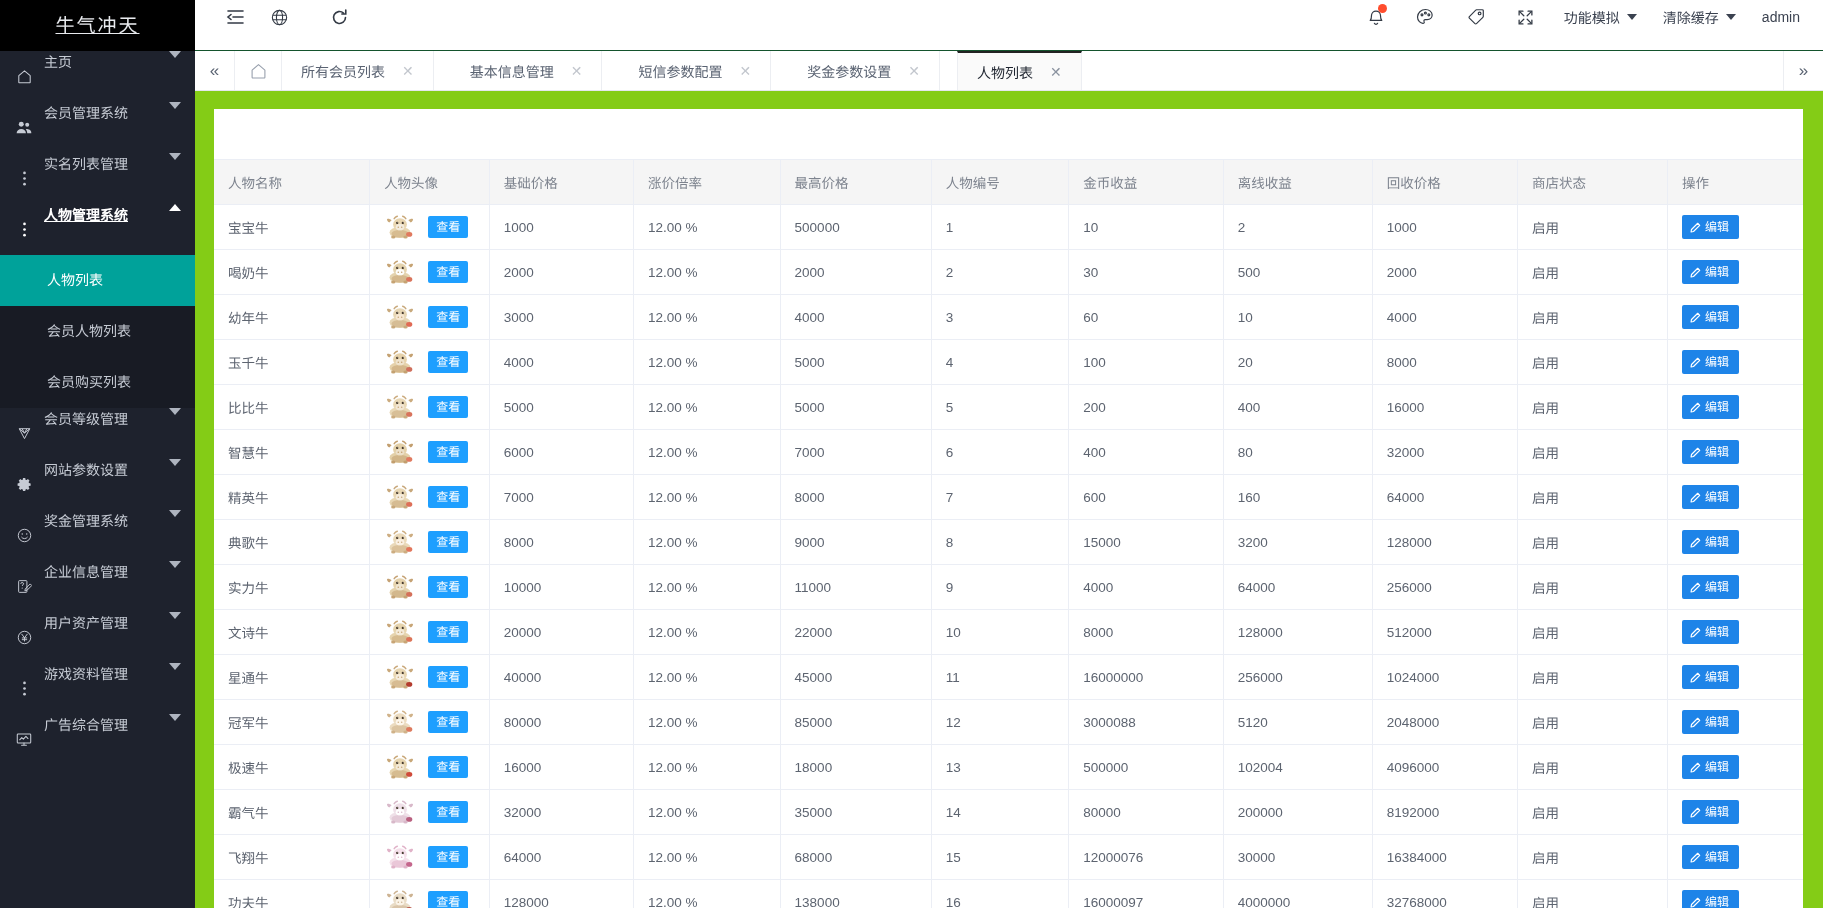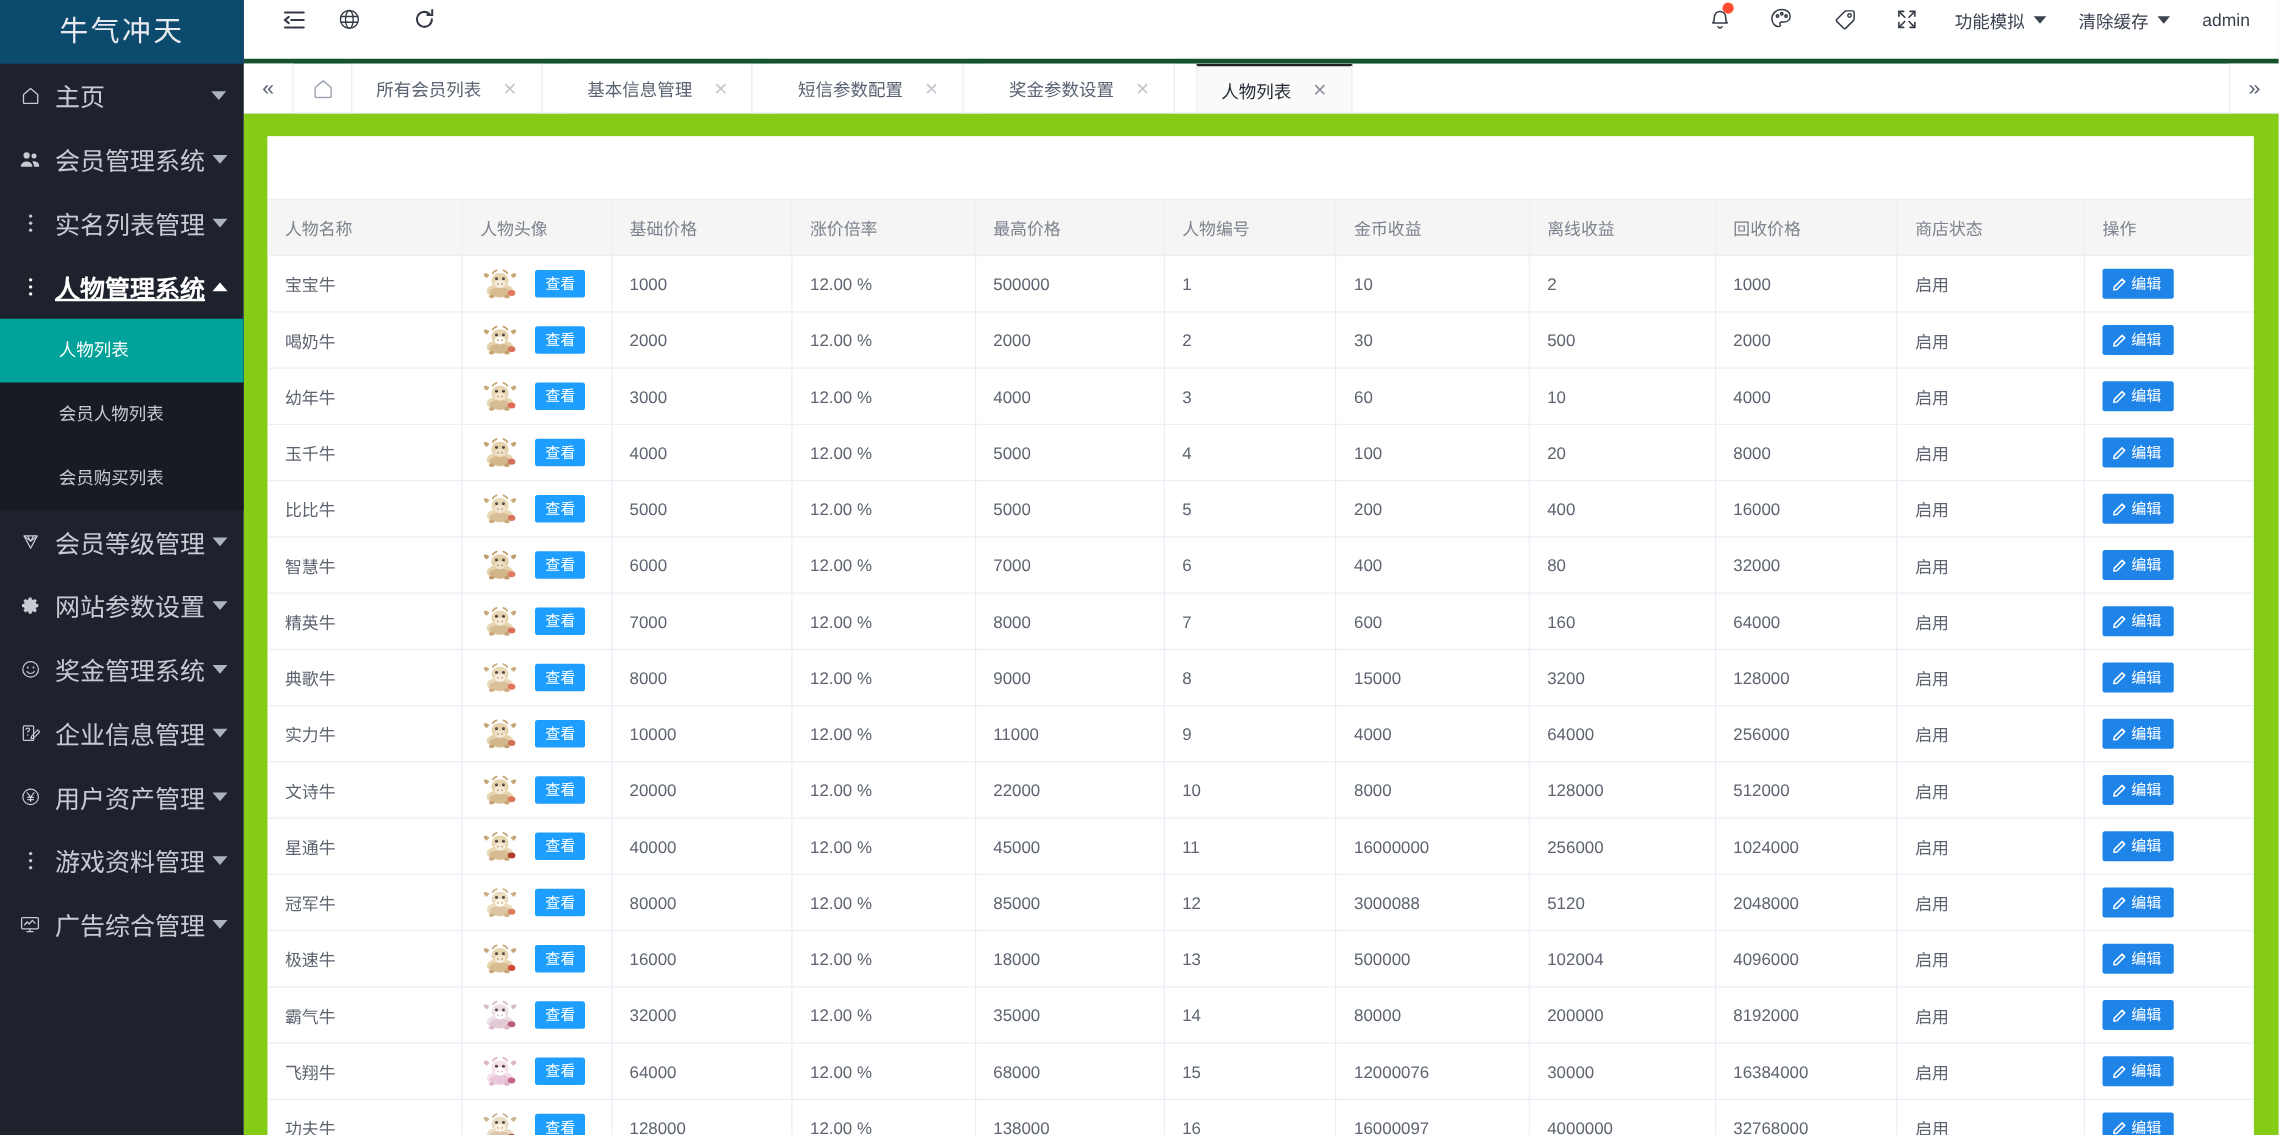--- a/index.html
+++ b/index.html
@@ -22,32 +22,32 @@
     background: #1e222d;
     height: 908px;
     overflow: hidden;
     position: relative;
   }
   .brand {
     height: 51px;
     line-height: 51px;
     text-align: center;
     color: #e8eaee;
-    font-size: 23px;
+    font-size: 19px;
     letter-spacing: 2px;
-    background: #0c4a6e;
+    background: #000000;
+    text-decoration: underline;
   }
   .nav-list { list-style: none; margin: 0; padding: 0; }
   .nav-item {
     height: 51px;
     display: flex;
-    align-items: center;
     padding: 0 14px 0 14px;
     color: #c6cbd4;
-    font-size: 20px;
+    font-size: 14px;
     cursor: pointer;
     position: relative;
   }
   .nav-item .ico {
     width: 20px; flex: 0 0 20px;
     display: flex; align-items: center; justify-content: center;
     margin-right: 10px;
     color: #c6cbd4;
   }
   .nav-item .ico svg { display: block; }
@@ -80,21 +80,21 @@
   
   .right { flex: 1 1 auto; display: flex; flex-direction: column; min-width: 0; background: #f1f2f7; }
 
   
   .topbar {
     height: 51px;
     background: #ffffff;
     display: flex;
     align-items: center;
     padding: 0 0 16px 18px;
-    border-bottom: 4px solid #14532d;
+    border-bottom: 1px solid #14532d;
   }
   .tb-icon {
     width: 44px; height: 51px;
     display: flex; align-items: center; justify-content: center;
     color: #333a45;
     cursor: pointer;
   }
   .tb-spacer { flex: 1 1 auto; }
   .tb-right { display: flex; align-items: center; padding-right: 10px; }
   .tb-ricon {

